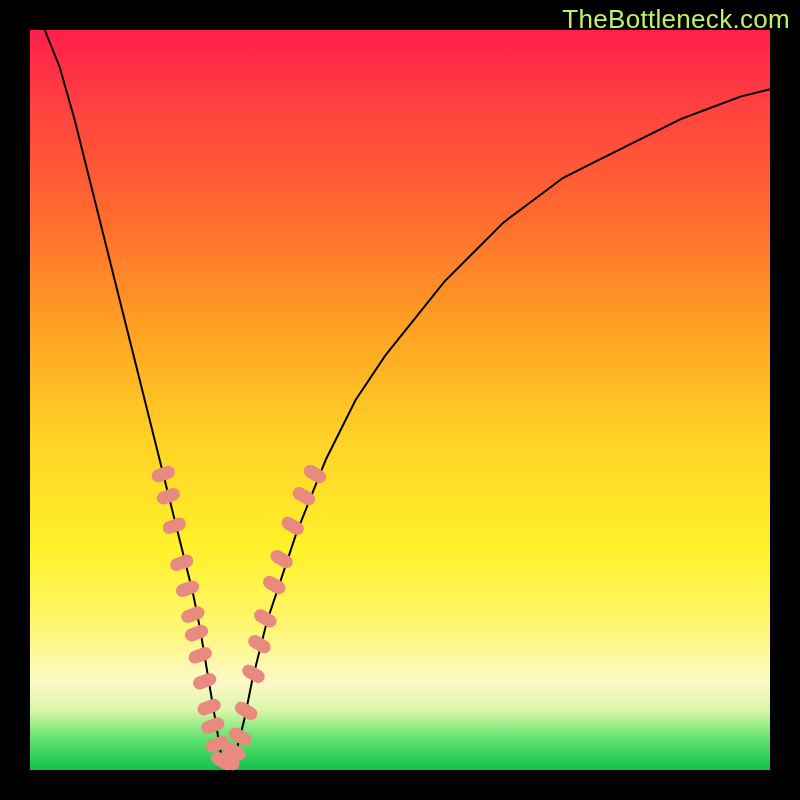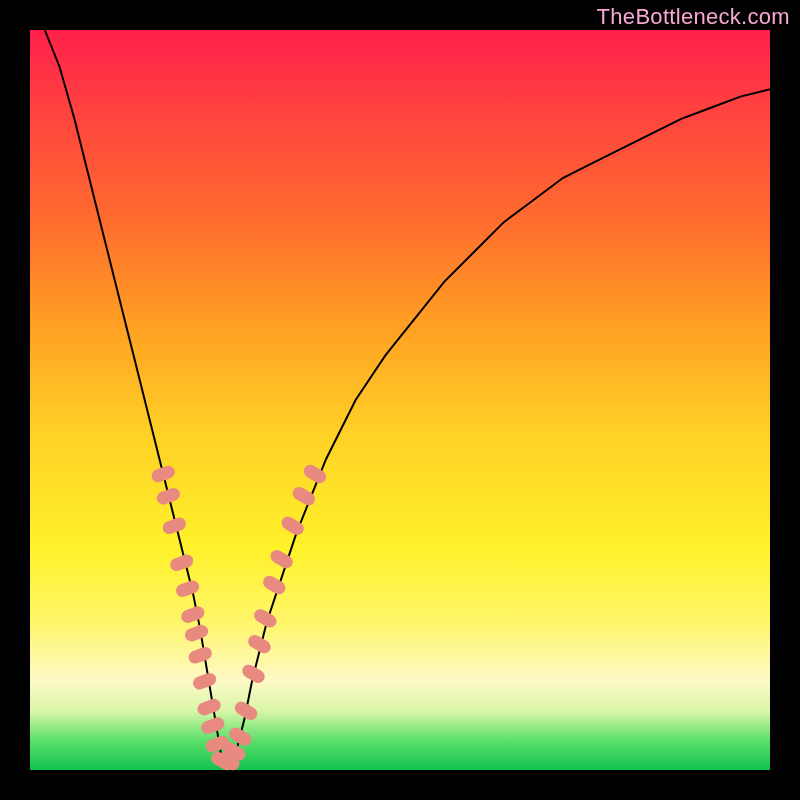--- a/index.html
+++ b/index.html
@@ -35,22 +35,22 @@
       #fdf9c6 88%,
       #d9f6a8 92%,
       #5be06a 96%,
       #12c24e 100%
     );
   }
   .watermark {
     position: absolute;
     top: 4px;
     right: 10px;
-    color: #f9a8d4;
-    font-size: 22px;
+    color: #bef264;
+    font-size: 26px;
     letter-spacing: 0.3px;
     font-weight: 500;
     user-select: none;
   }
   svg.curve {
     position: absolute;
     left: 0; top: 0;
     width: 740px;
     height: 740px;
     overflow: visible;

